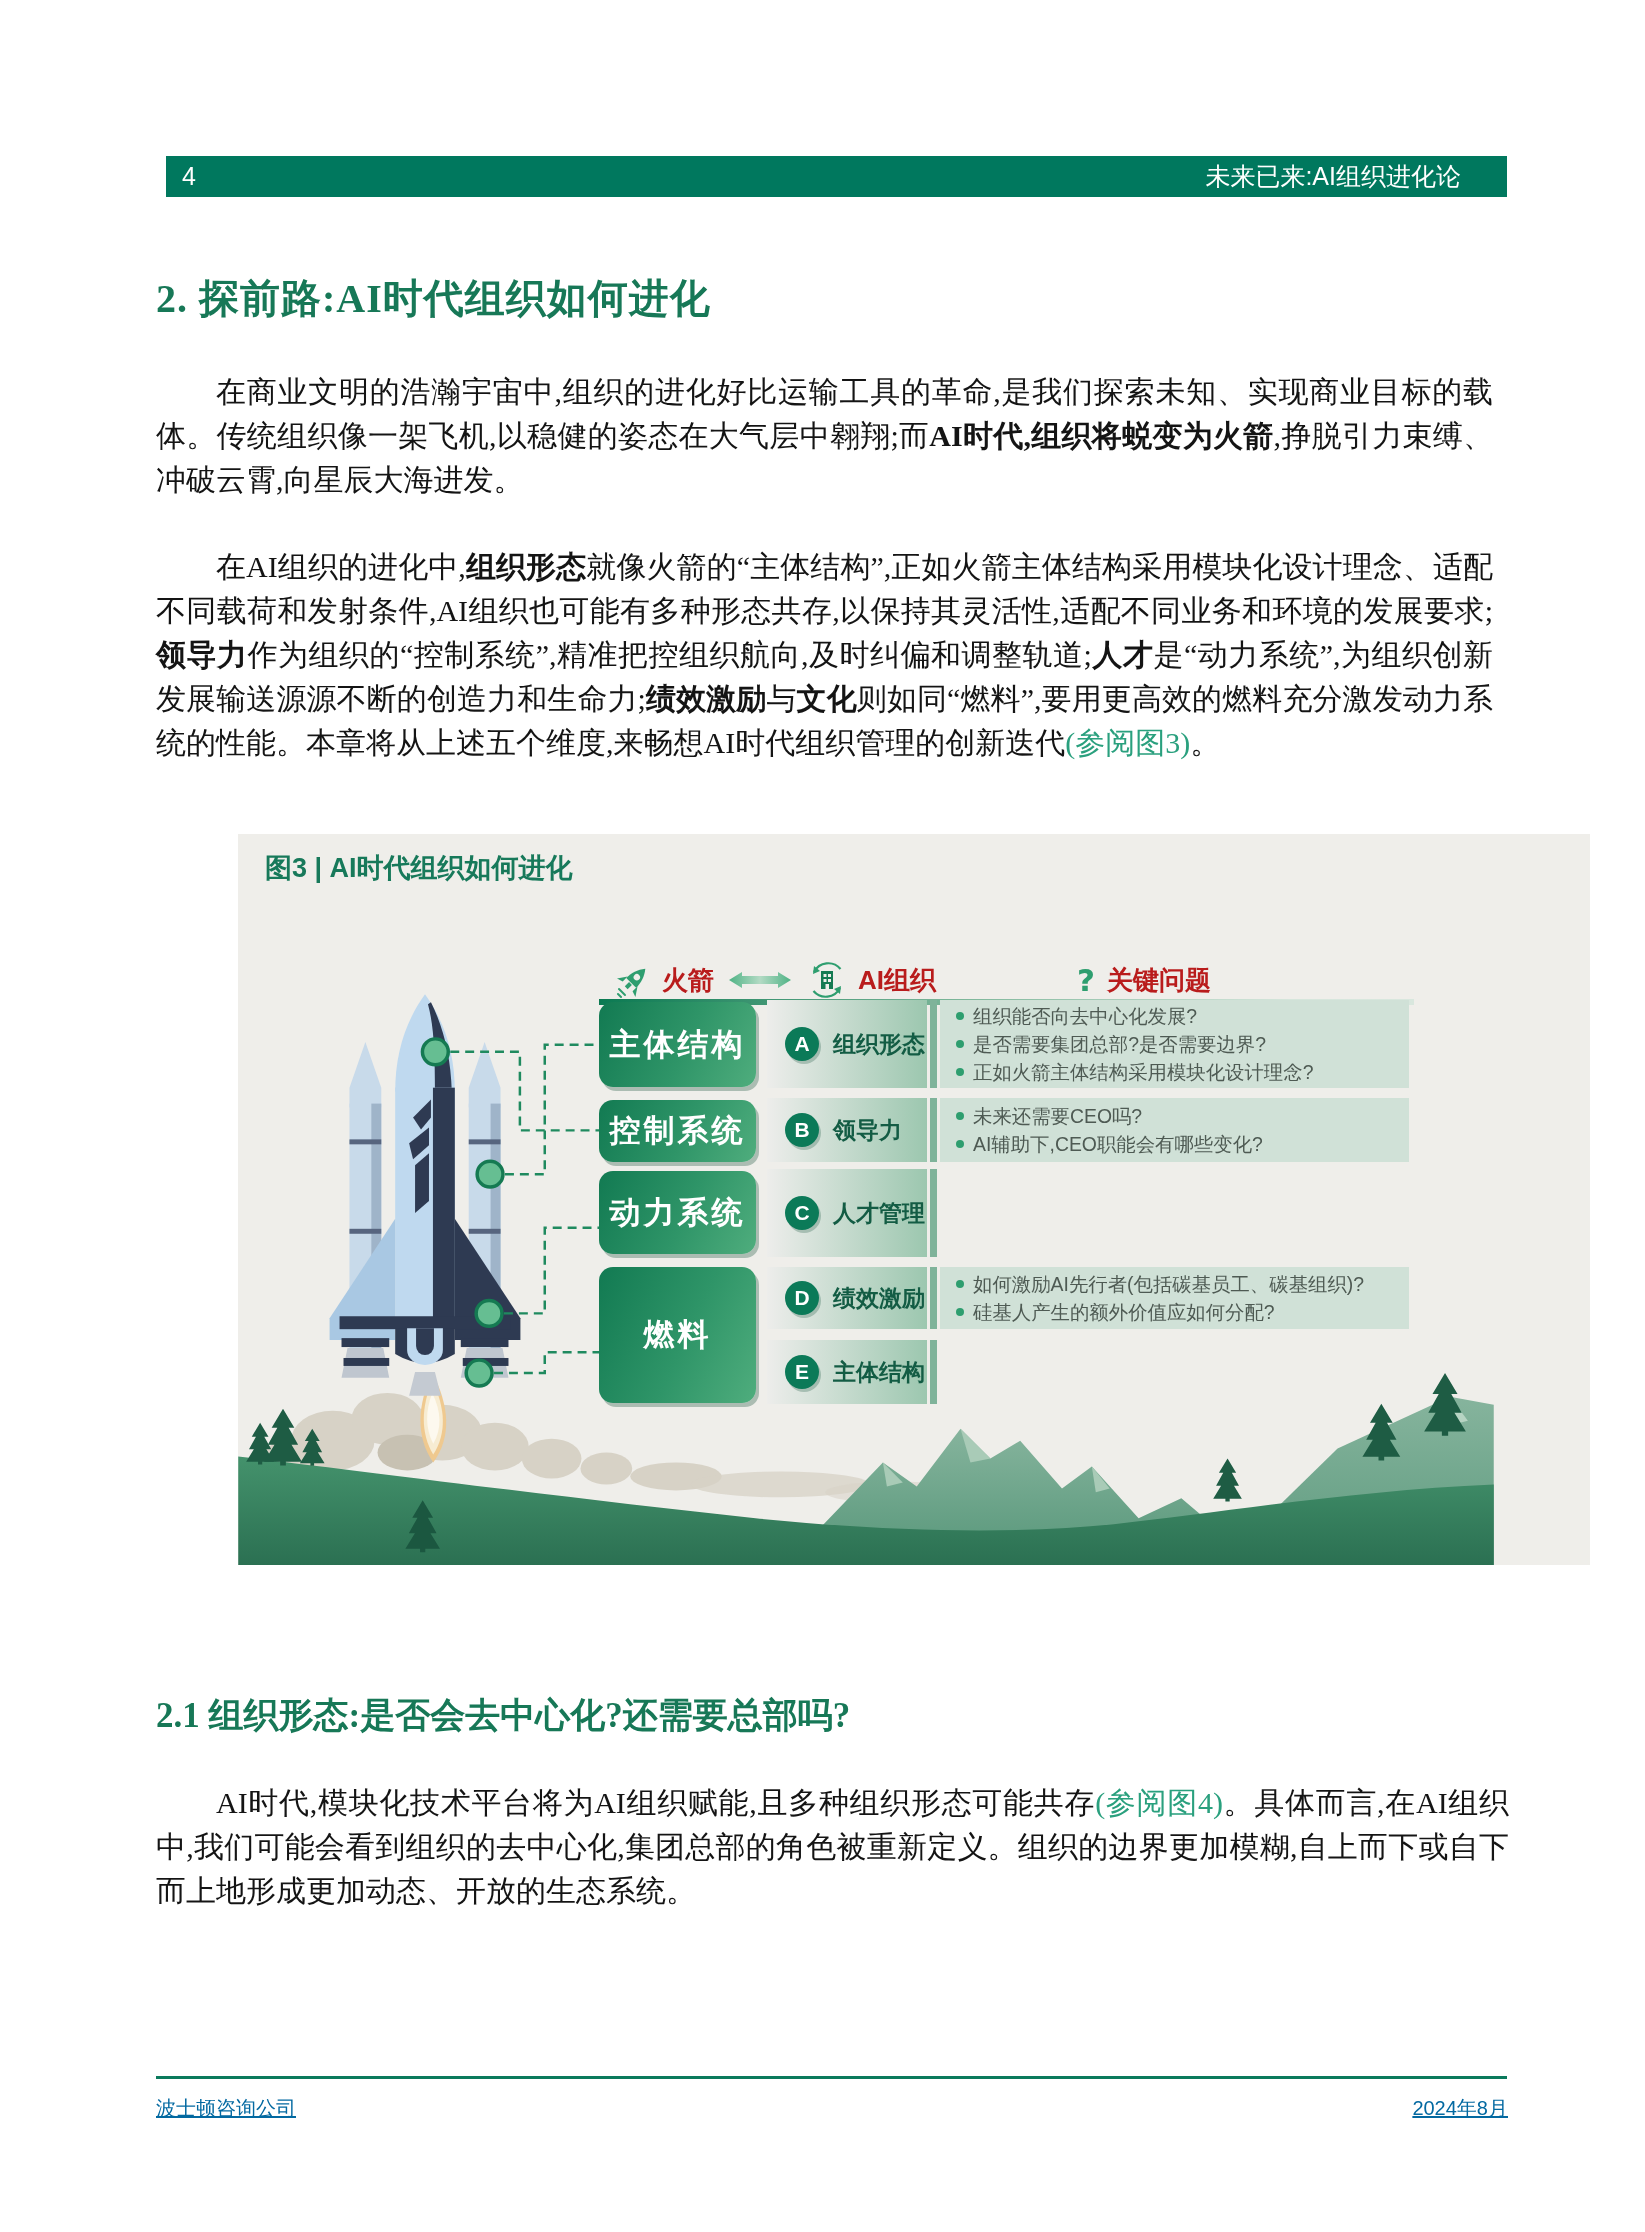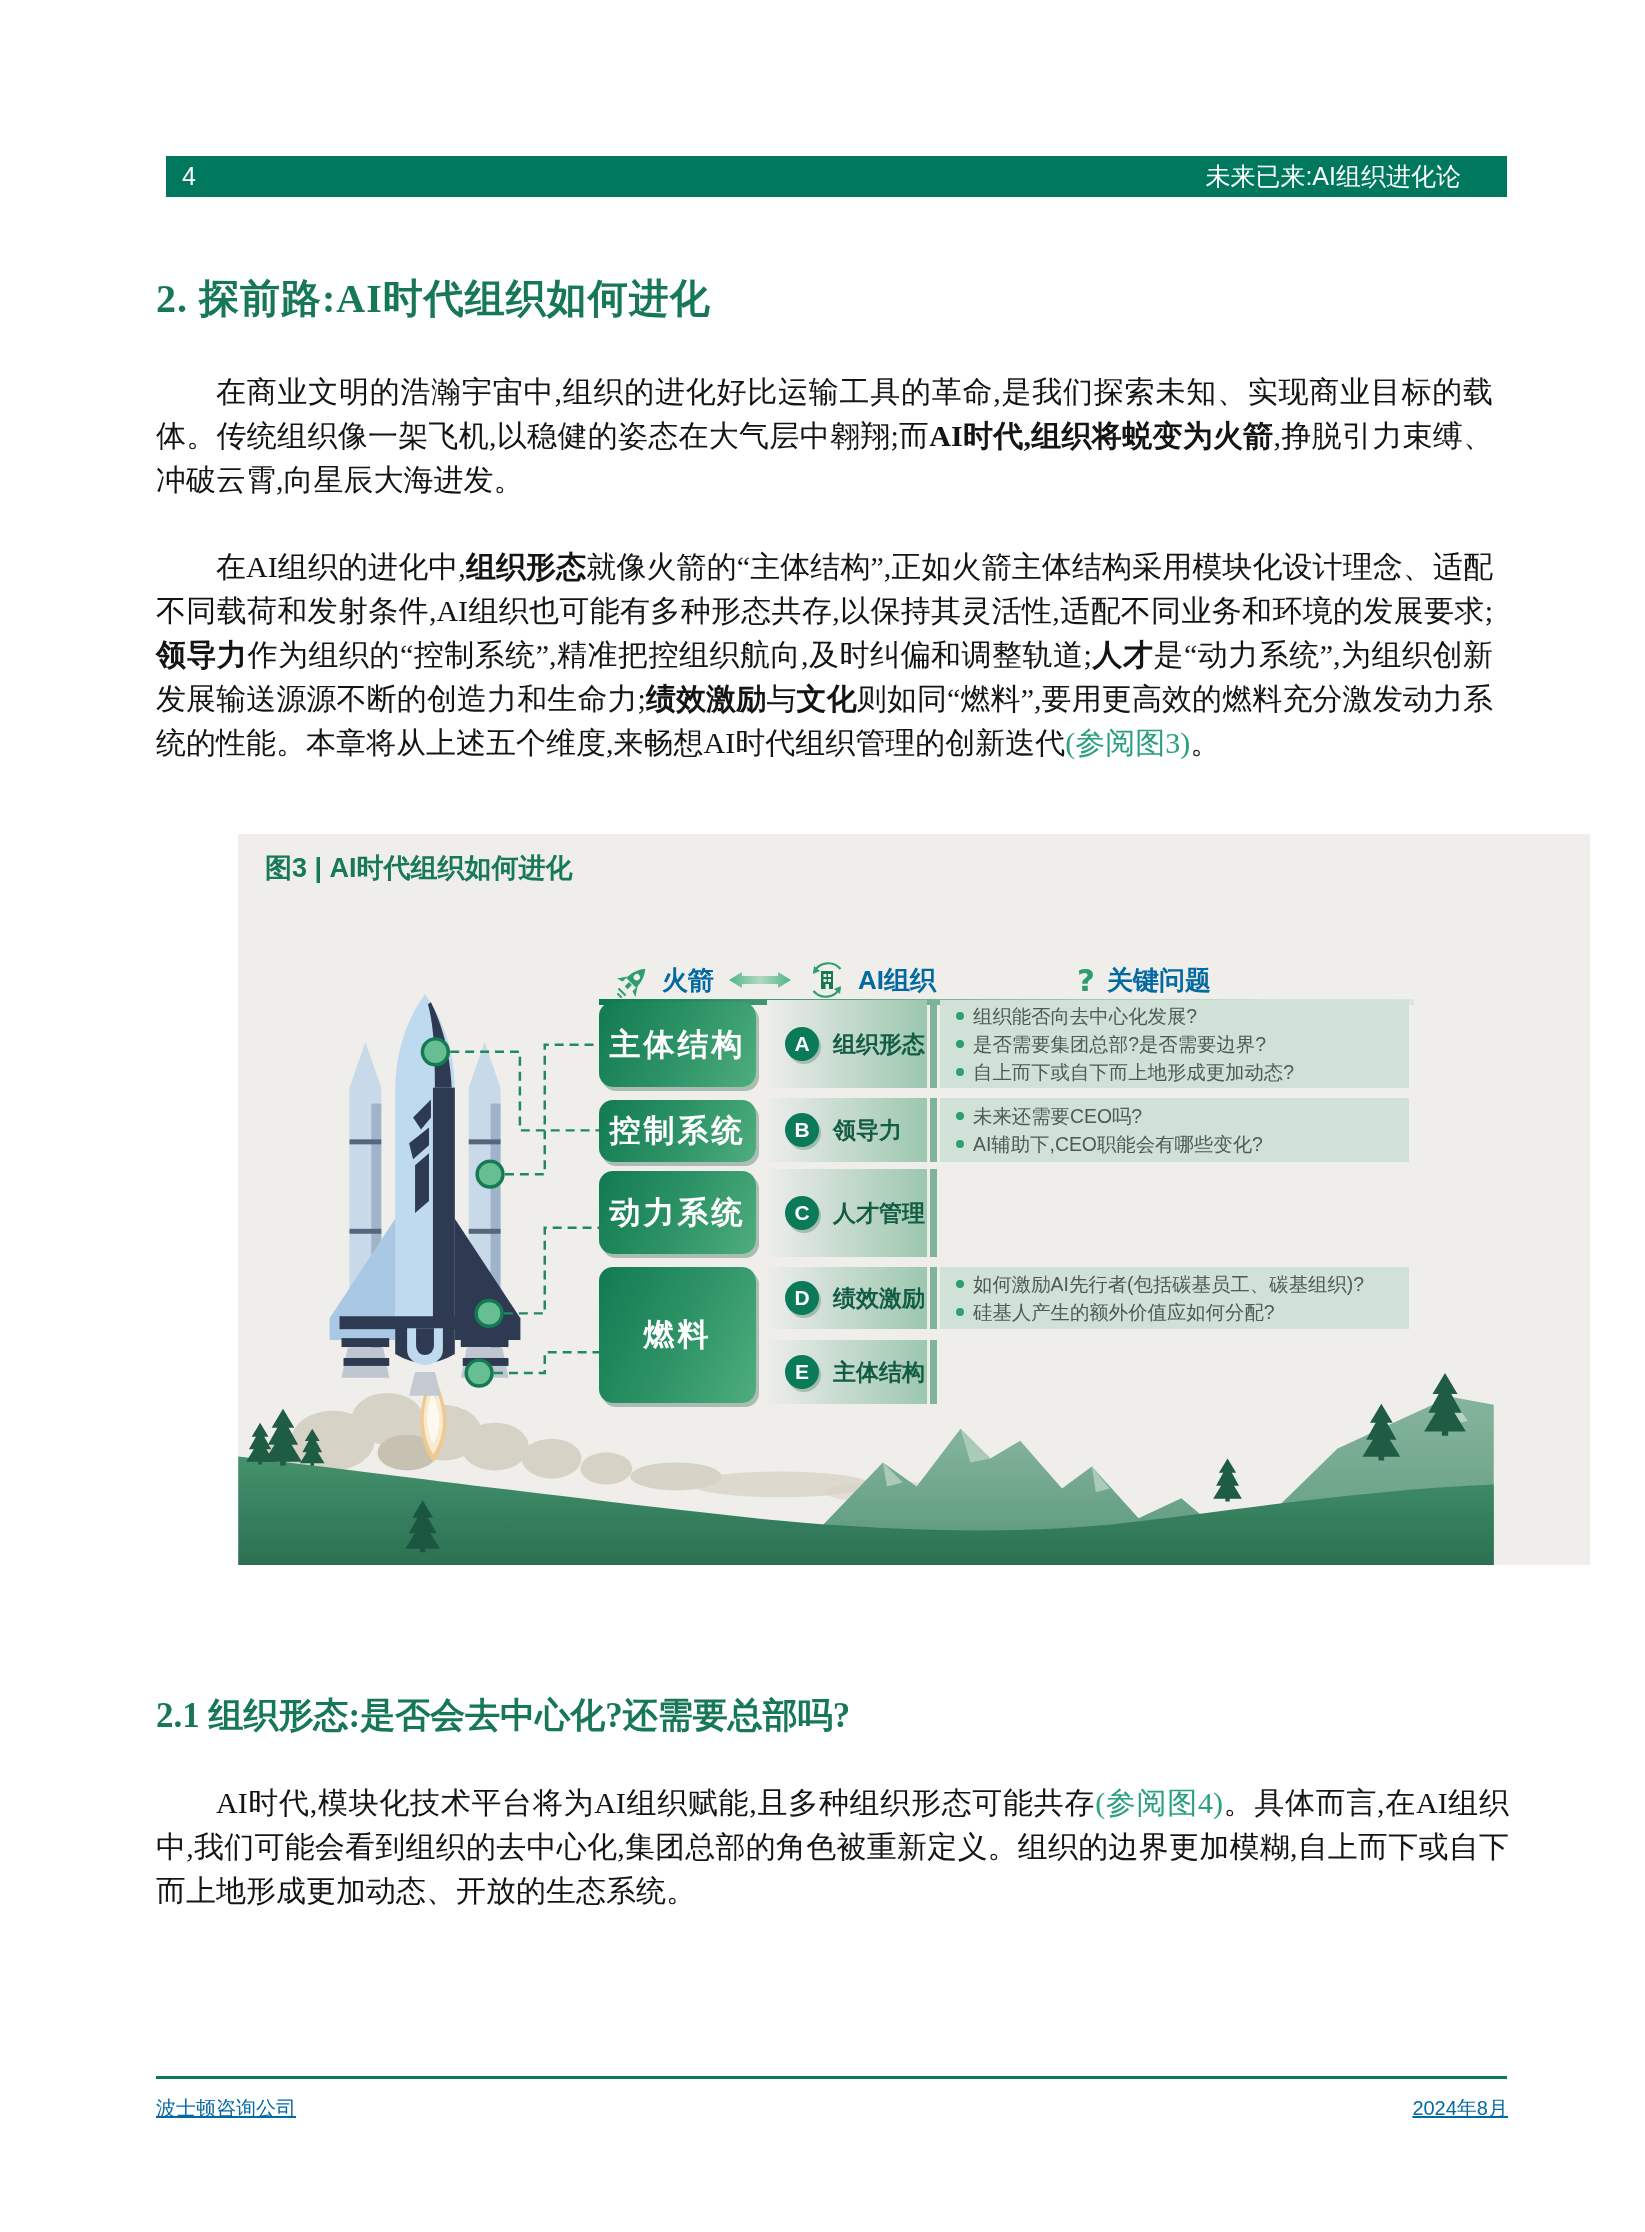--- a/index.html
+++ b/index.html
@@ -40,21 +40,21 @@
   }
   .body-copy2 p{margin:0;text-indent:2em;}
   
   .figure{
     left:194px;top:834px;width:1352px;height:731px;background:#EFEEEA;overflow:hidden;margin-left:44px;
   }
   .fig-title{left:27px;top:16px;font-size:27px;font-weight:700;color:#17795A;}
   .legend{display:flex;align-items:center;height:42px;}
   .legend-1{left:378px;top:125px;gap:10px;}
   .legend-2{left:839px;top:125px;gap:12px;}
-  .legend-label{font-size:26px;font-weight:700;color:#0369a1;}
+  .legend-label{font-size:26px;font-weight:700;color:#b91c1c;}
   .qmark{font-size:31px;font-weight:700;color:#2E9E6F;font-family:"DejaVu Sans","Liberation Sans",sans-serif;}
   .divider{left:361px;top:165px;width:815px;height:6px;
     background:linear-gradient(to right,#0B7A52,#7FB79B 45%,#D6E6DC 85%,#D9E7DE);}
   .part-box{
     left:361px;width:157px;border-radius:14px;
     background:linear-gradient(115deg,#127A52 0%,#2F9568 55%,#4FAD7D 100%);
     box-shadow:3px 4px 0 rgba(13,74,50,.30);
     display:flex;align-items:center;justify-content:center;
     color:#fff;font-size:31px;font-weight:700;letter-spacing:3px;
   }
@@ -298,21 +298,21 @@
     <div class="q-item">
         <span class="q-dot"></span>
         <span class="q-text">组织能否向去中心化发展?</span>
       </div>
     <div class="q-item">
         <span class="q-dot"></span>
         <span class="q-text">是否需要集团总部?是否需要边界?</span>
       </div>
     <div class="q-item">
         <span class="q-dot"></span>
-        <span class="q-text">自上而下或自下而上地形成更加动态?</span>
+        <span class="q-text">正如火箭主体结构采用模块化设计理念?</span>
       </div>
   </div>
   <div class="abs q-panel" style="top:264px;height:64px">
     <div class="q-item">
         <span class="q-dot"></span>
         <span class="q-text">未来还需要CEO吗?</span>
       </div>
     <div class="q-item">
         <span class="q-dot"></span>
         <span class="q-text">AI辅助下,CEO职能会有哪些变化?</span>

